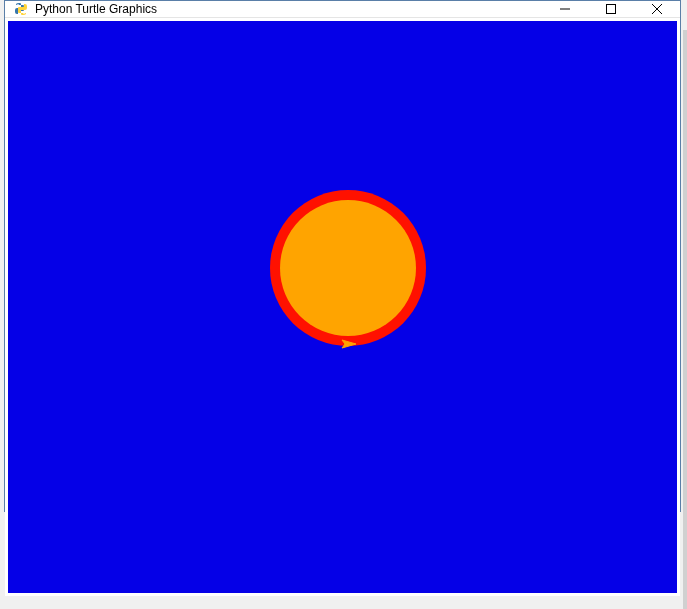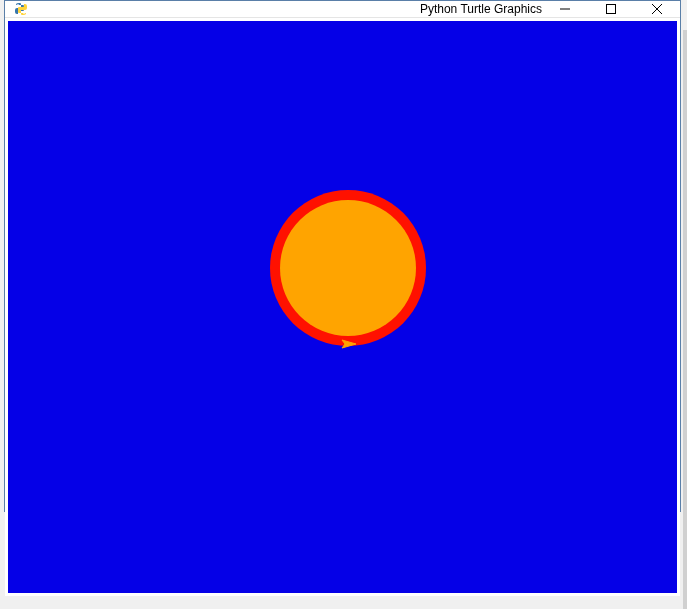--- a/index.html
+++ b/index.html
@@ -18,21 +18,20 @@
     .window {
       position: absolute;
       left: 4px;
       top: 0;
       width: 677px;
       height: 512px;
       background: #ffffff;
       border: 1px solid #5a7fa8;
       display: flex;
       flex-direction: column;
-      text-align: right;
     }
     .titlebar {
       height: 30px;
       background: #ffffff;
       display: flex;
       align-items: center;
       border-bottom: 1px solid #e5e5e5;
       user-select: none;
     }
     .titlebar-icon {

